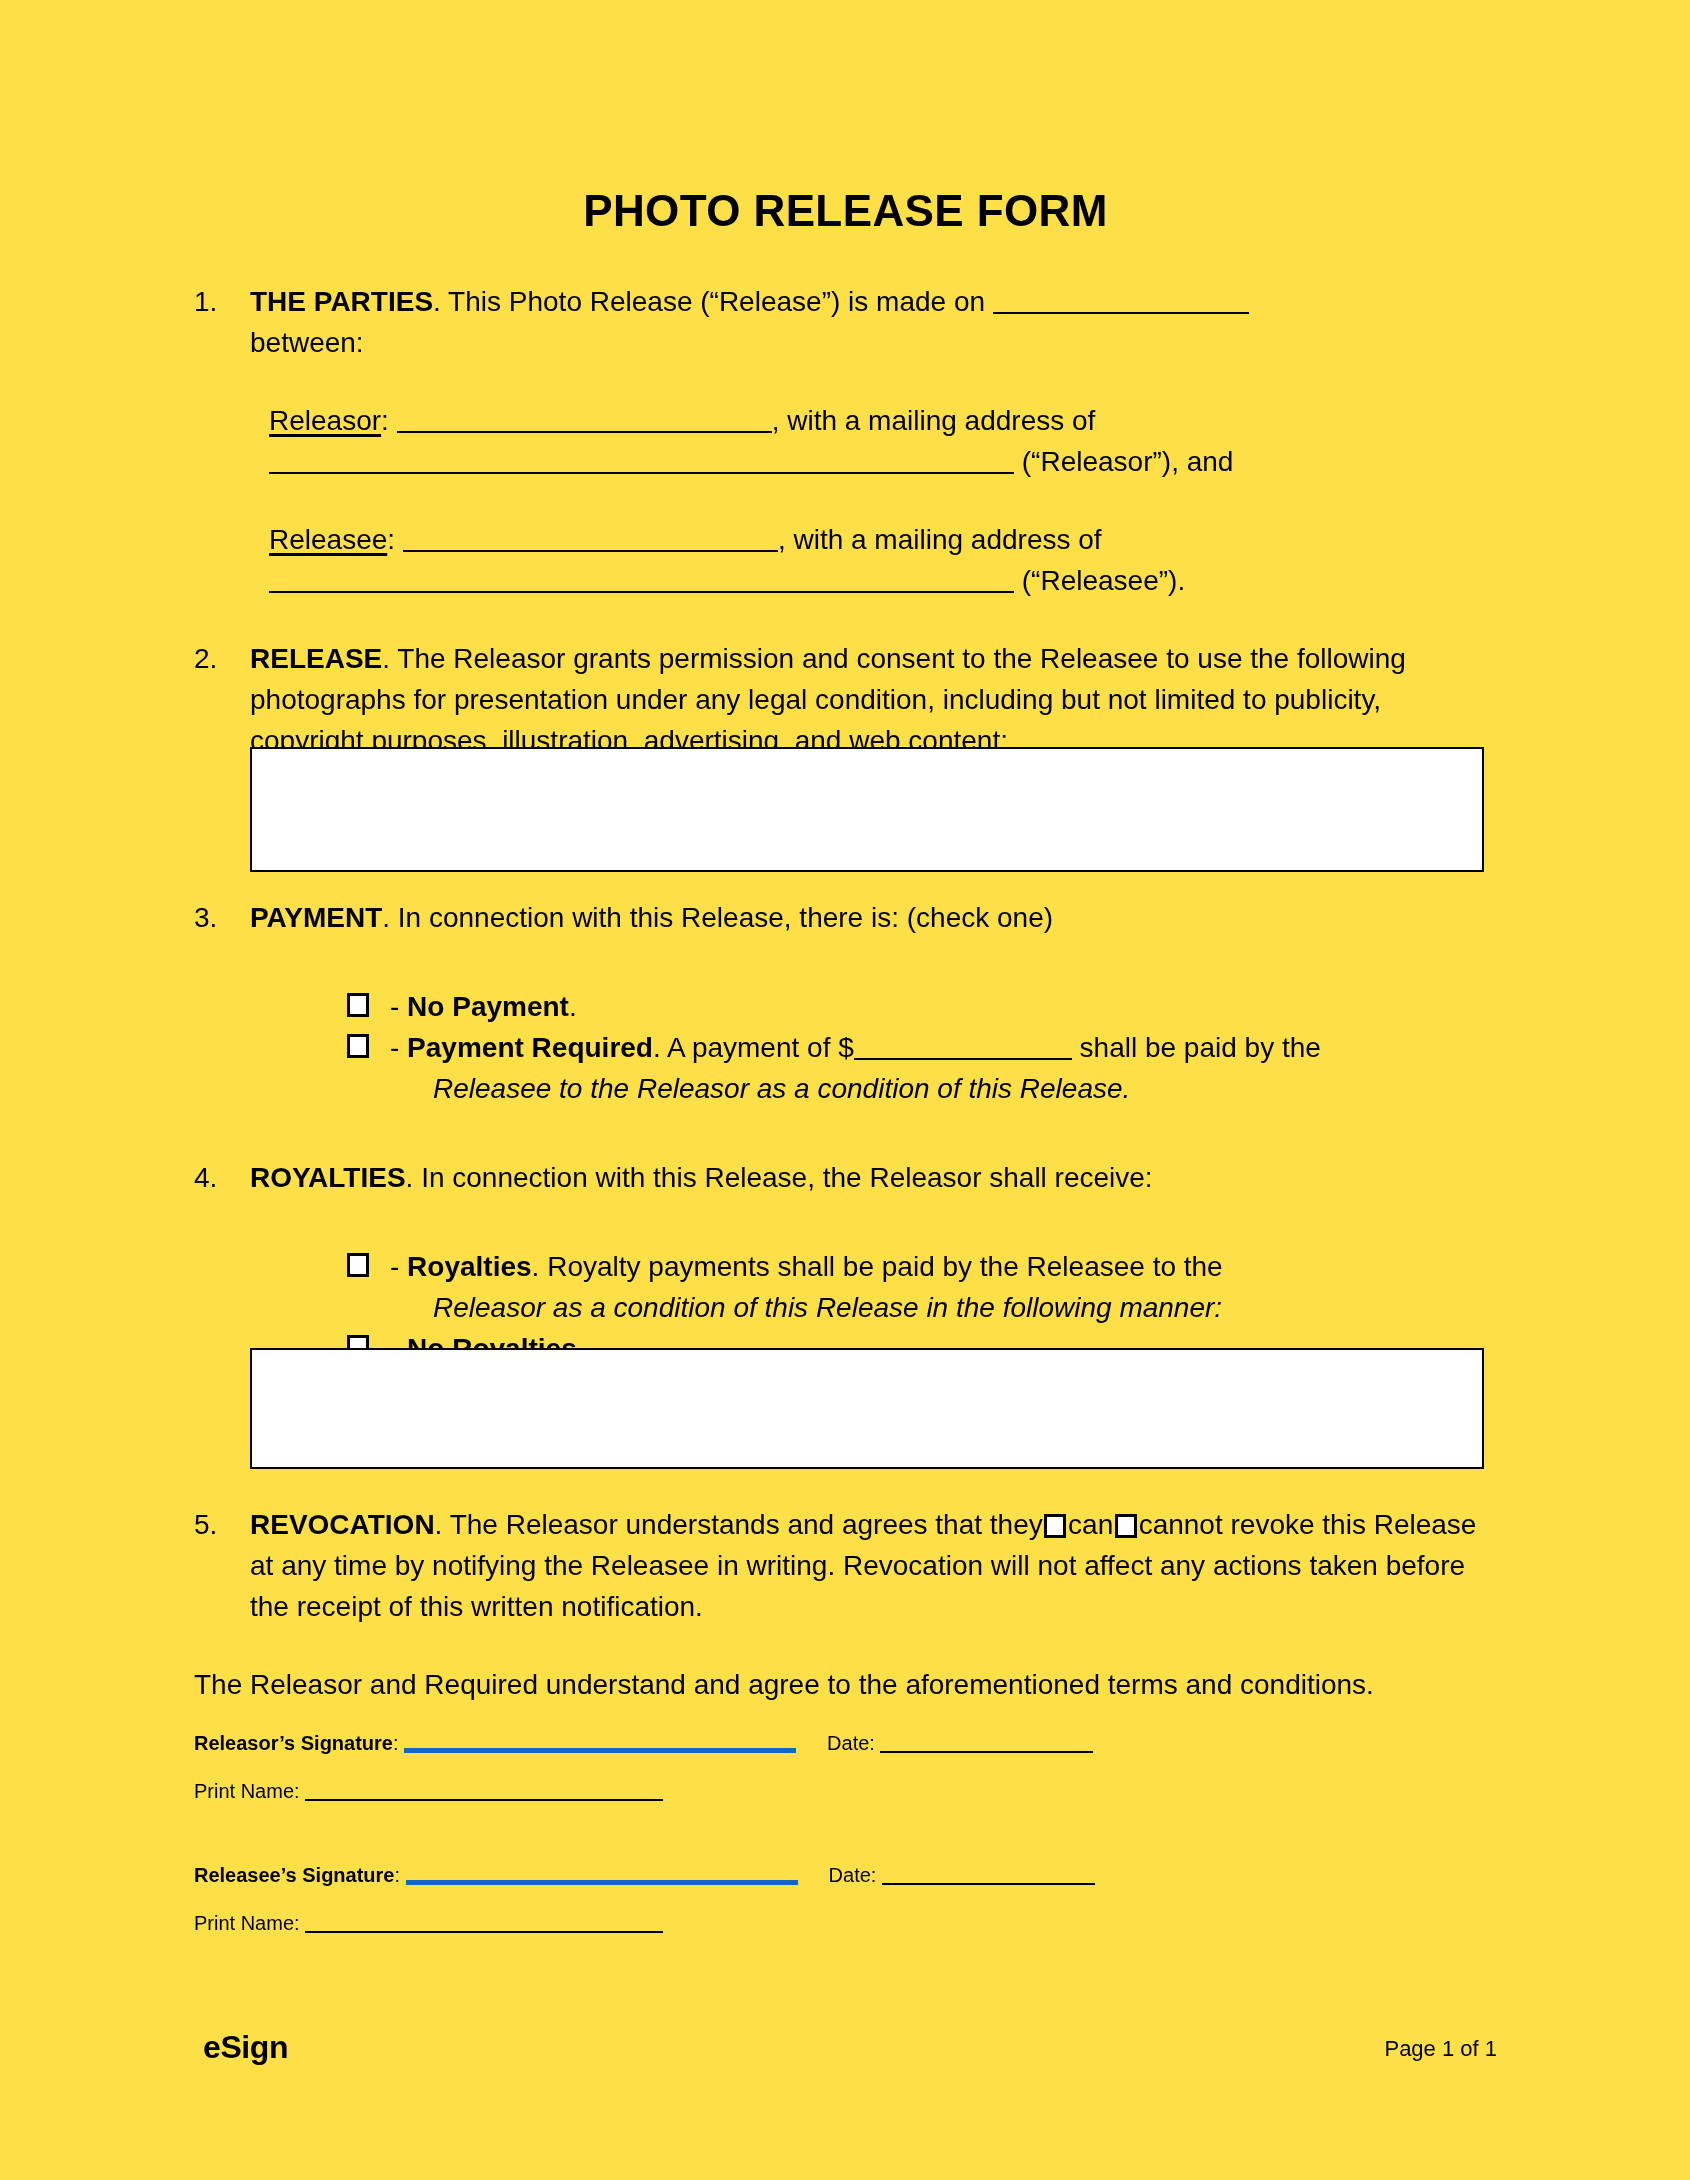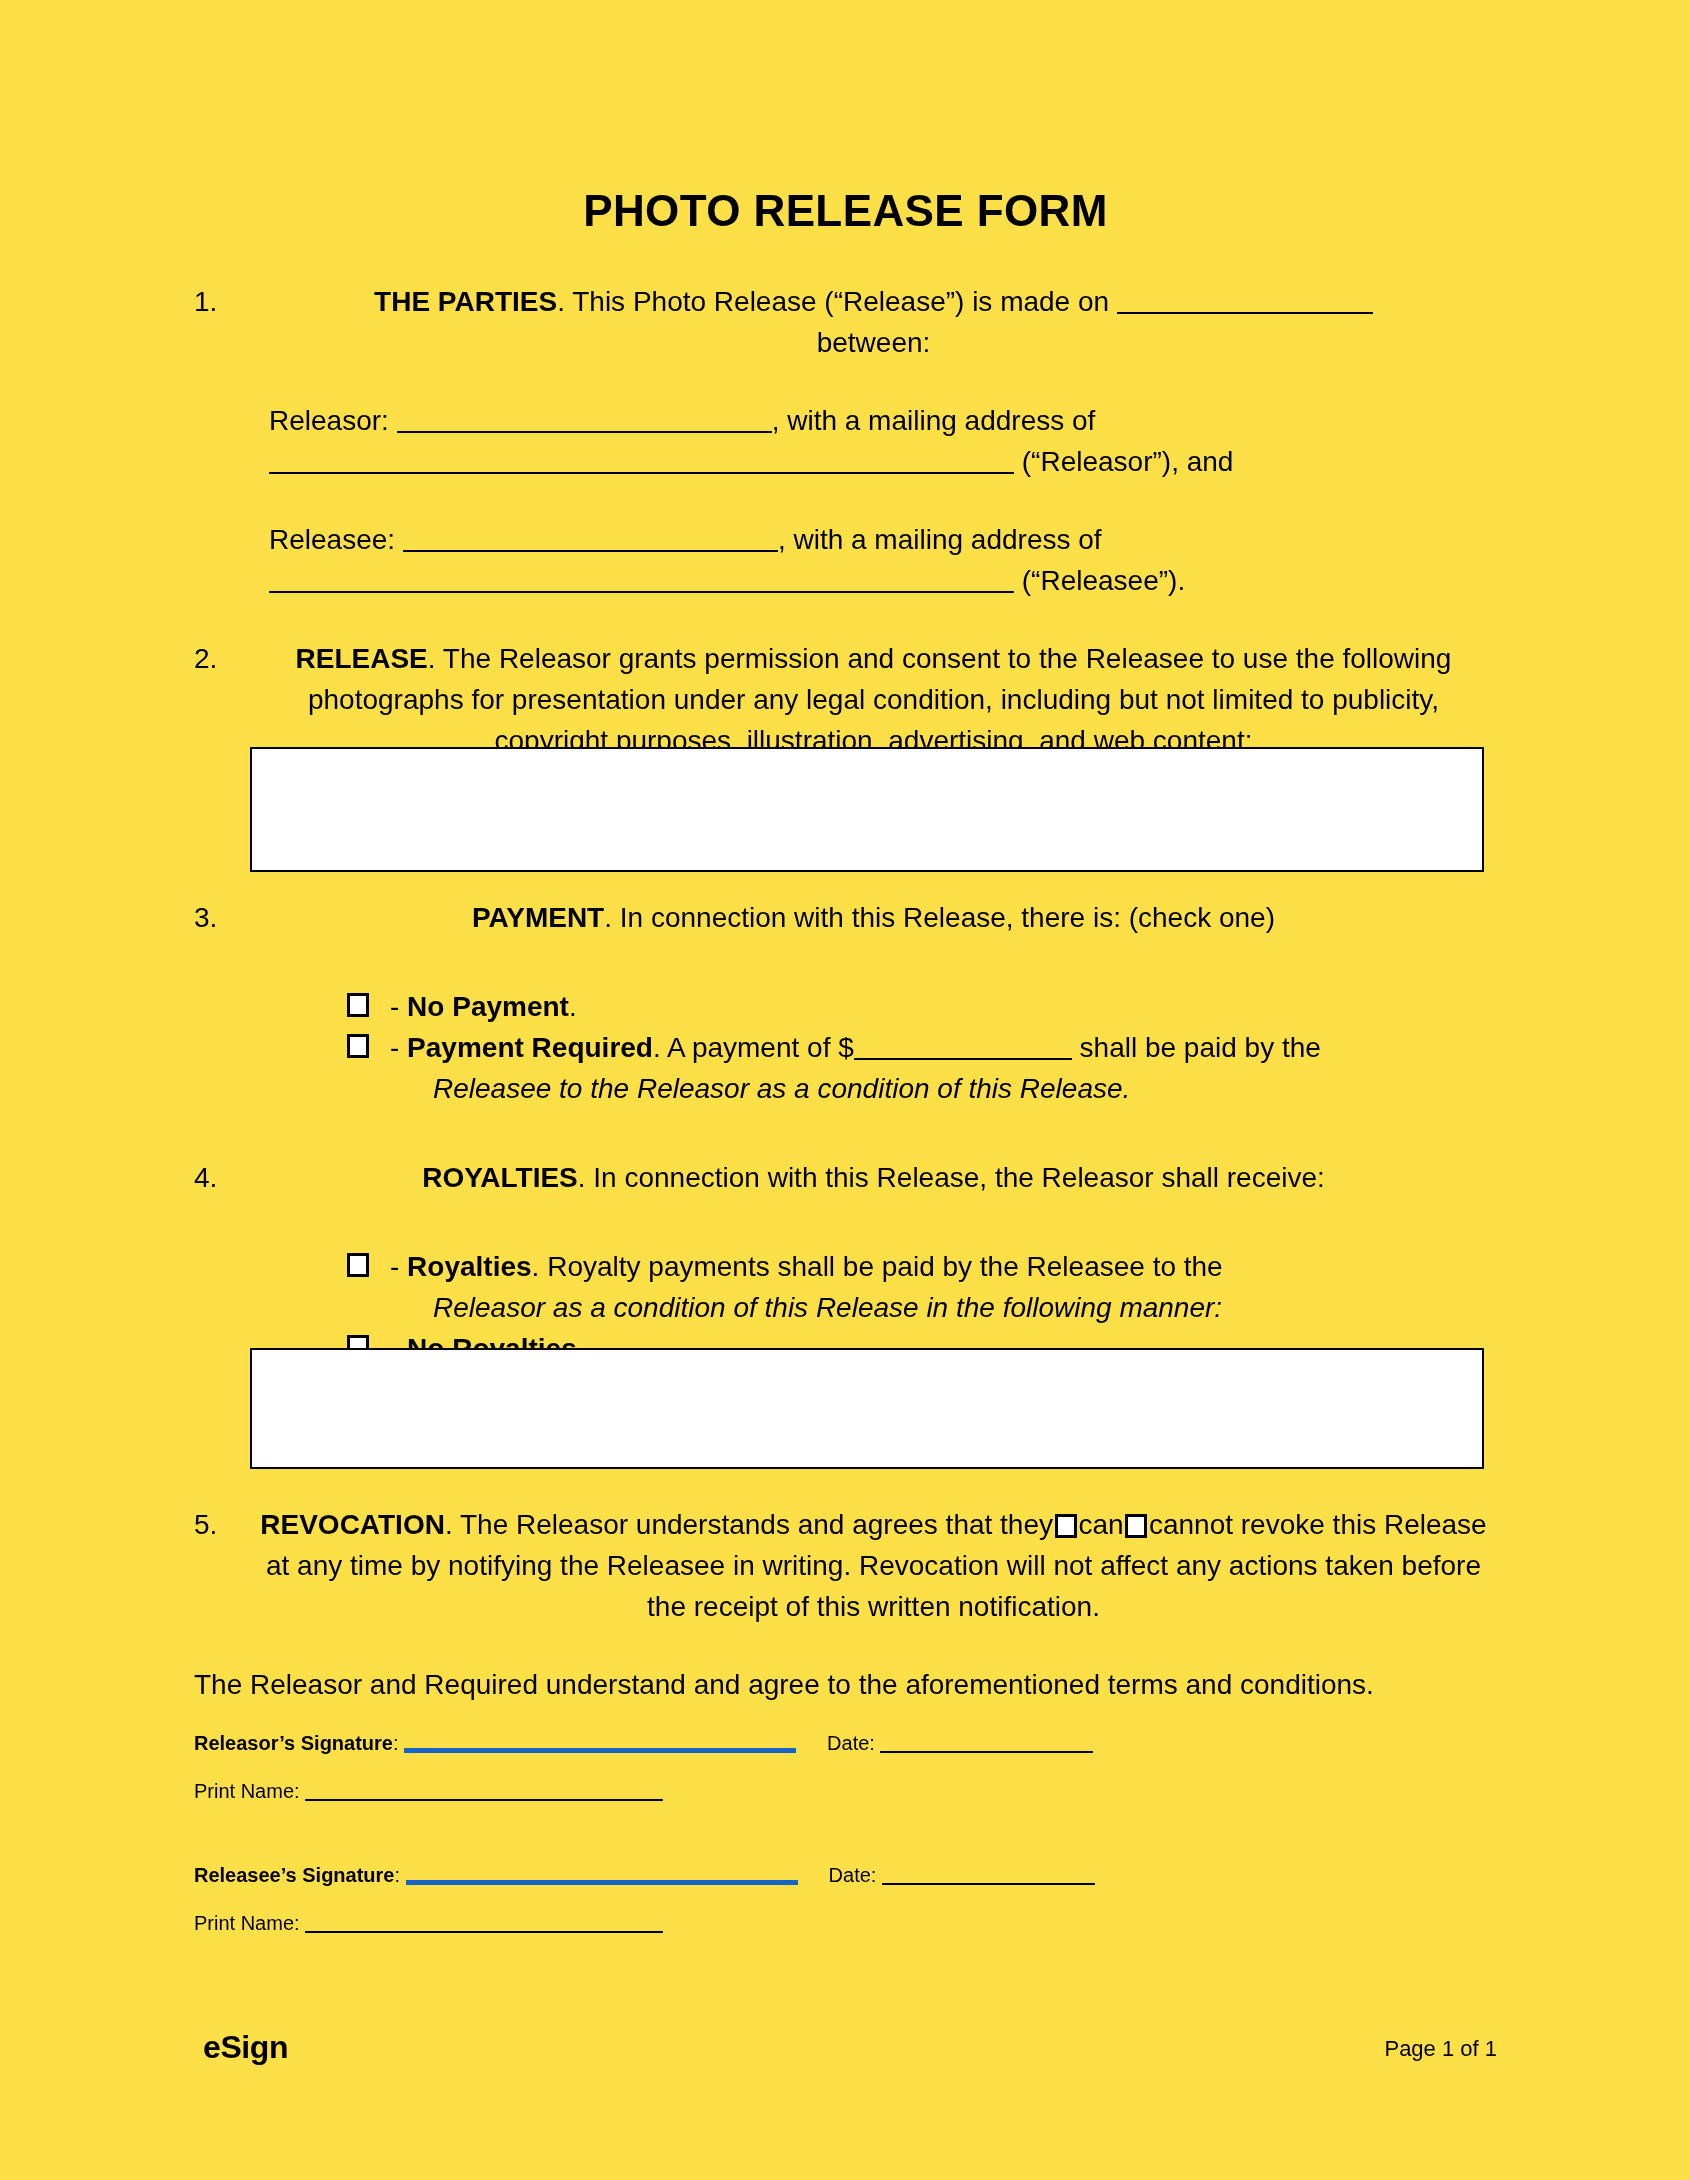--- a/index.html
+++ b/index.html
@@ -48,21 +48,21 @@
     padding-left: 56px;
     margin: 0;
   }
   .clause-num {
     position: absolute;
     left: 0;
     top: 0;
     width: 43px;
     text-align: left;
   }
-  .clause-body { display: block; text-align: center; }
+  .clause-body { display: block; }
 
   b, .b { font-weight: bold; }
   .gap-md { height: 37px; }
   .gap-lg { height: 48px; }
 
   
   .party-block {
     padding-left: 75px;
   }
   .party-line { white-space: nowrap; }
@@ -77,20 +77,21 @@
   }
   .fill-date      { width: 256px; }
   .fill-name      { width: 375px; }
   .fill-address   { width: 745px; }
   .fill-amount    { width: 218px; }
   .fill-sign-blue { width: 392px; border-bottom: 5.1px solid #1565C8; }
   .fill-sigdate   { width: 213px; }
   .fill-print     { width: 358px; }
 
   .ul-word {
+    text-decoration: underline;
     text-decoration-thickness: 2.6px;
     text-underline-offset: 4.3px;
   }
 
   
   .entry-box {
     position: absolute;
     left: 250px;
     width: 1234px;
     border: 2.6px solid #000;

